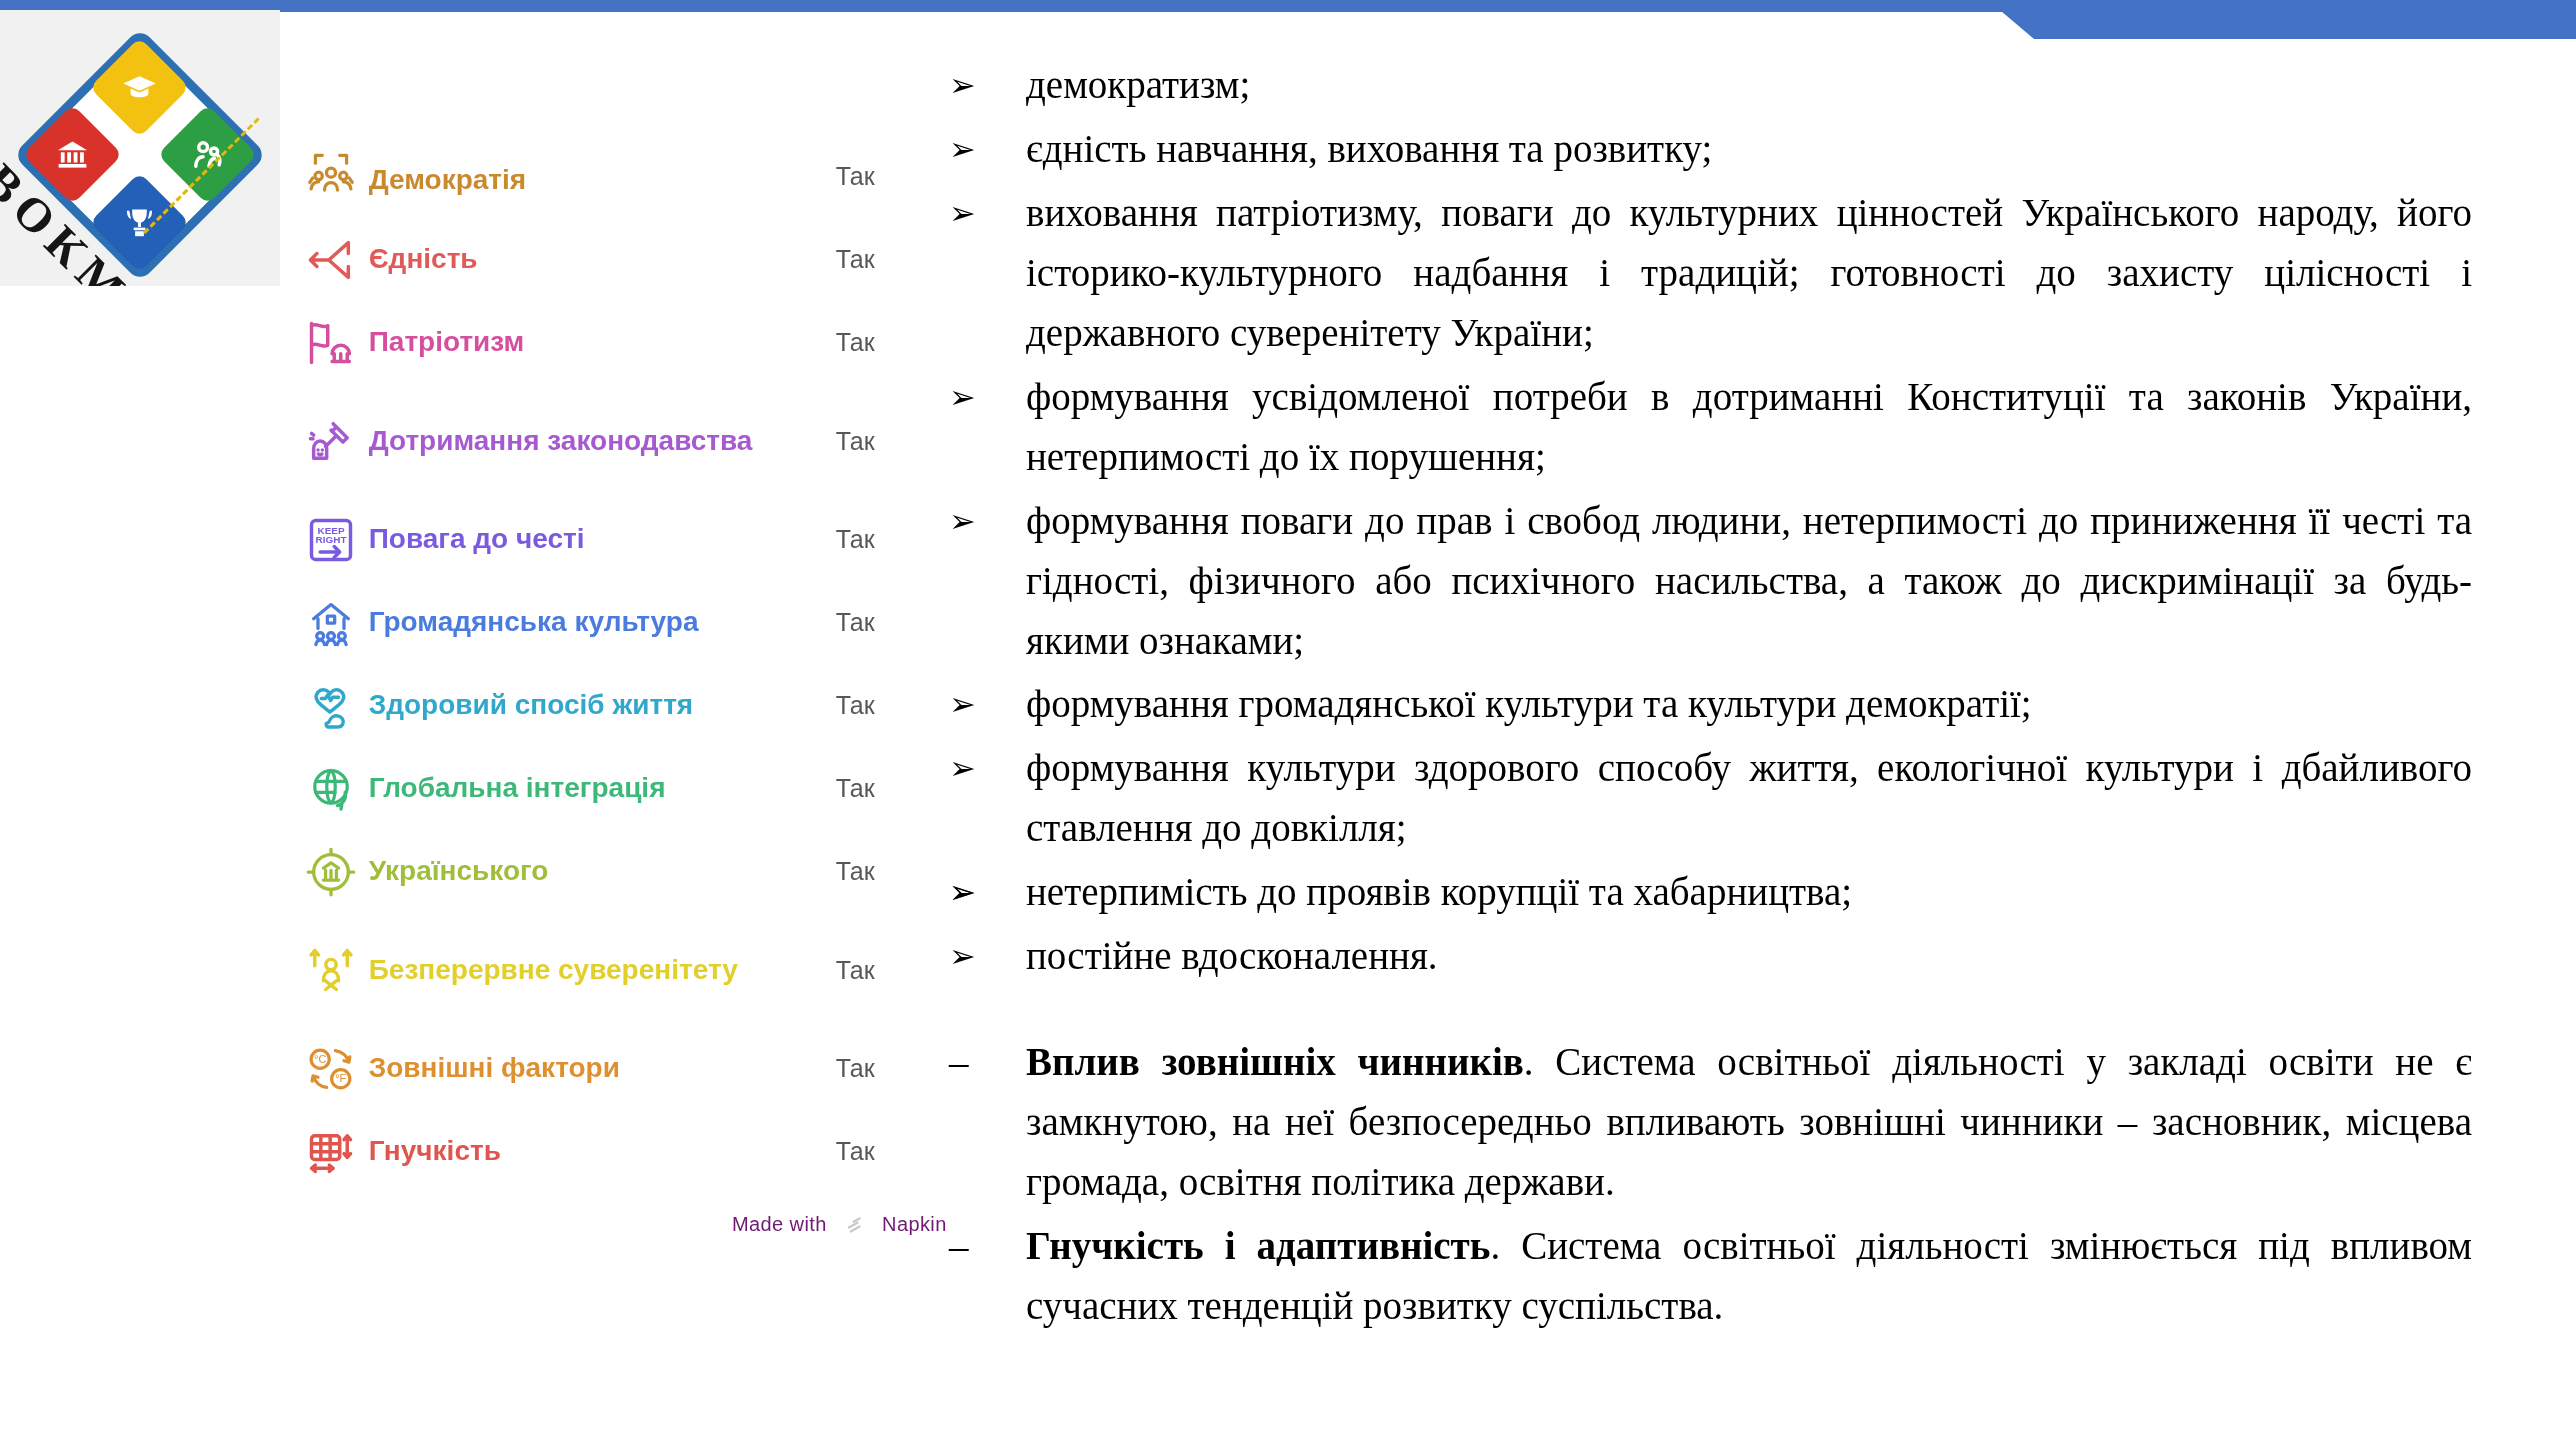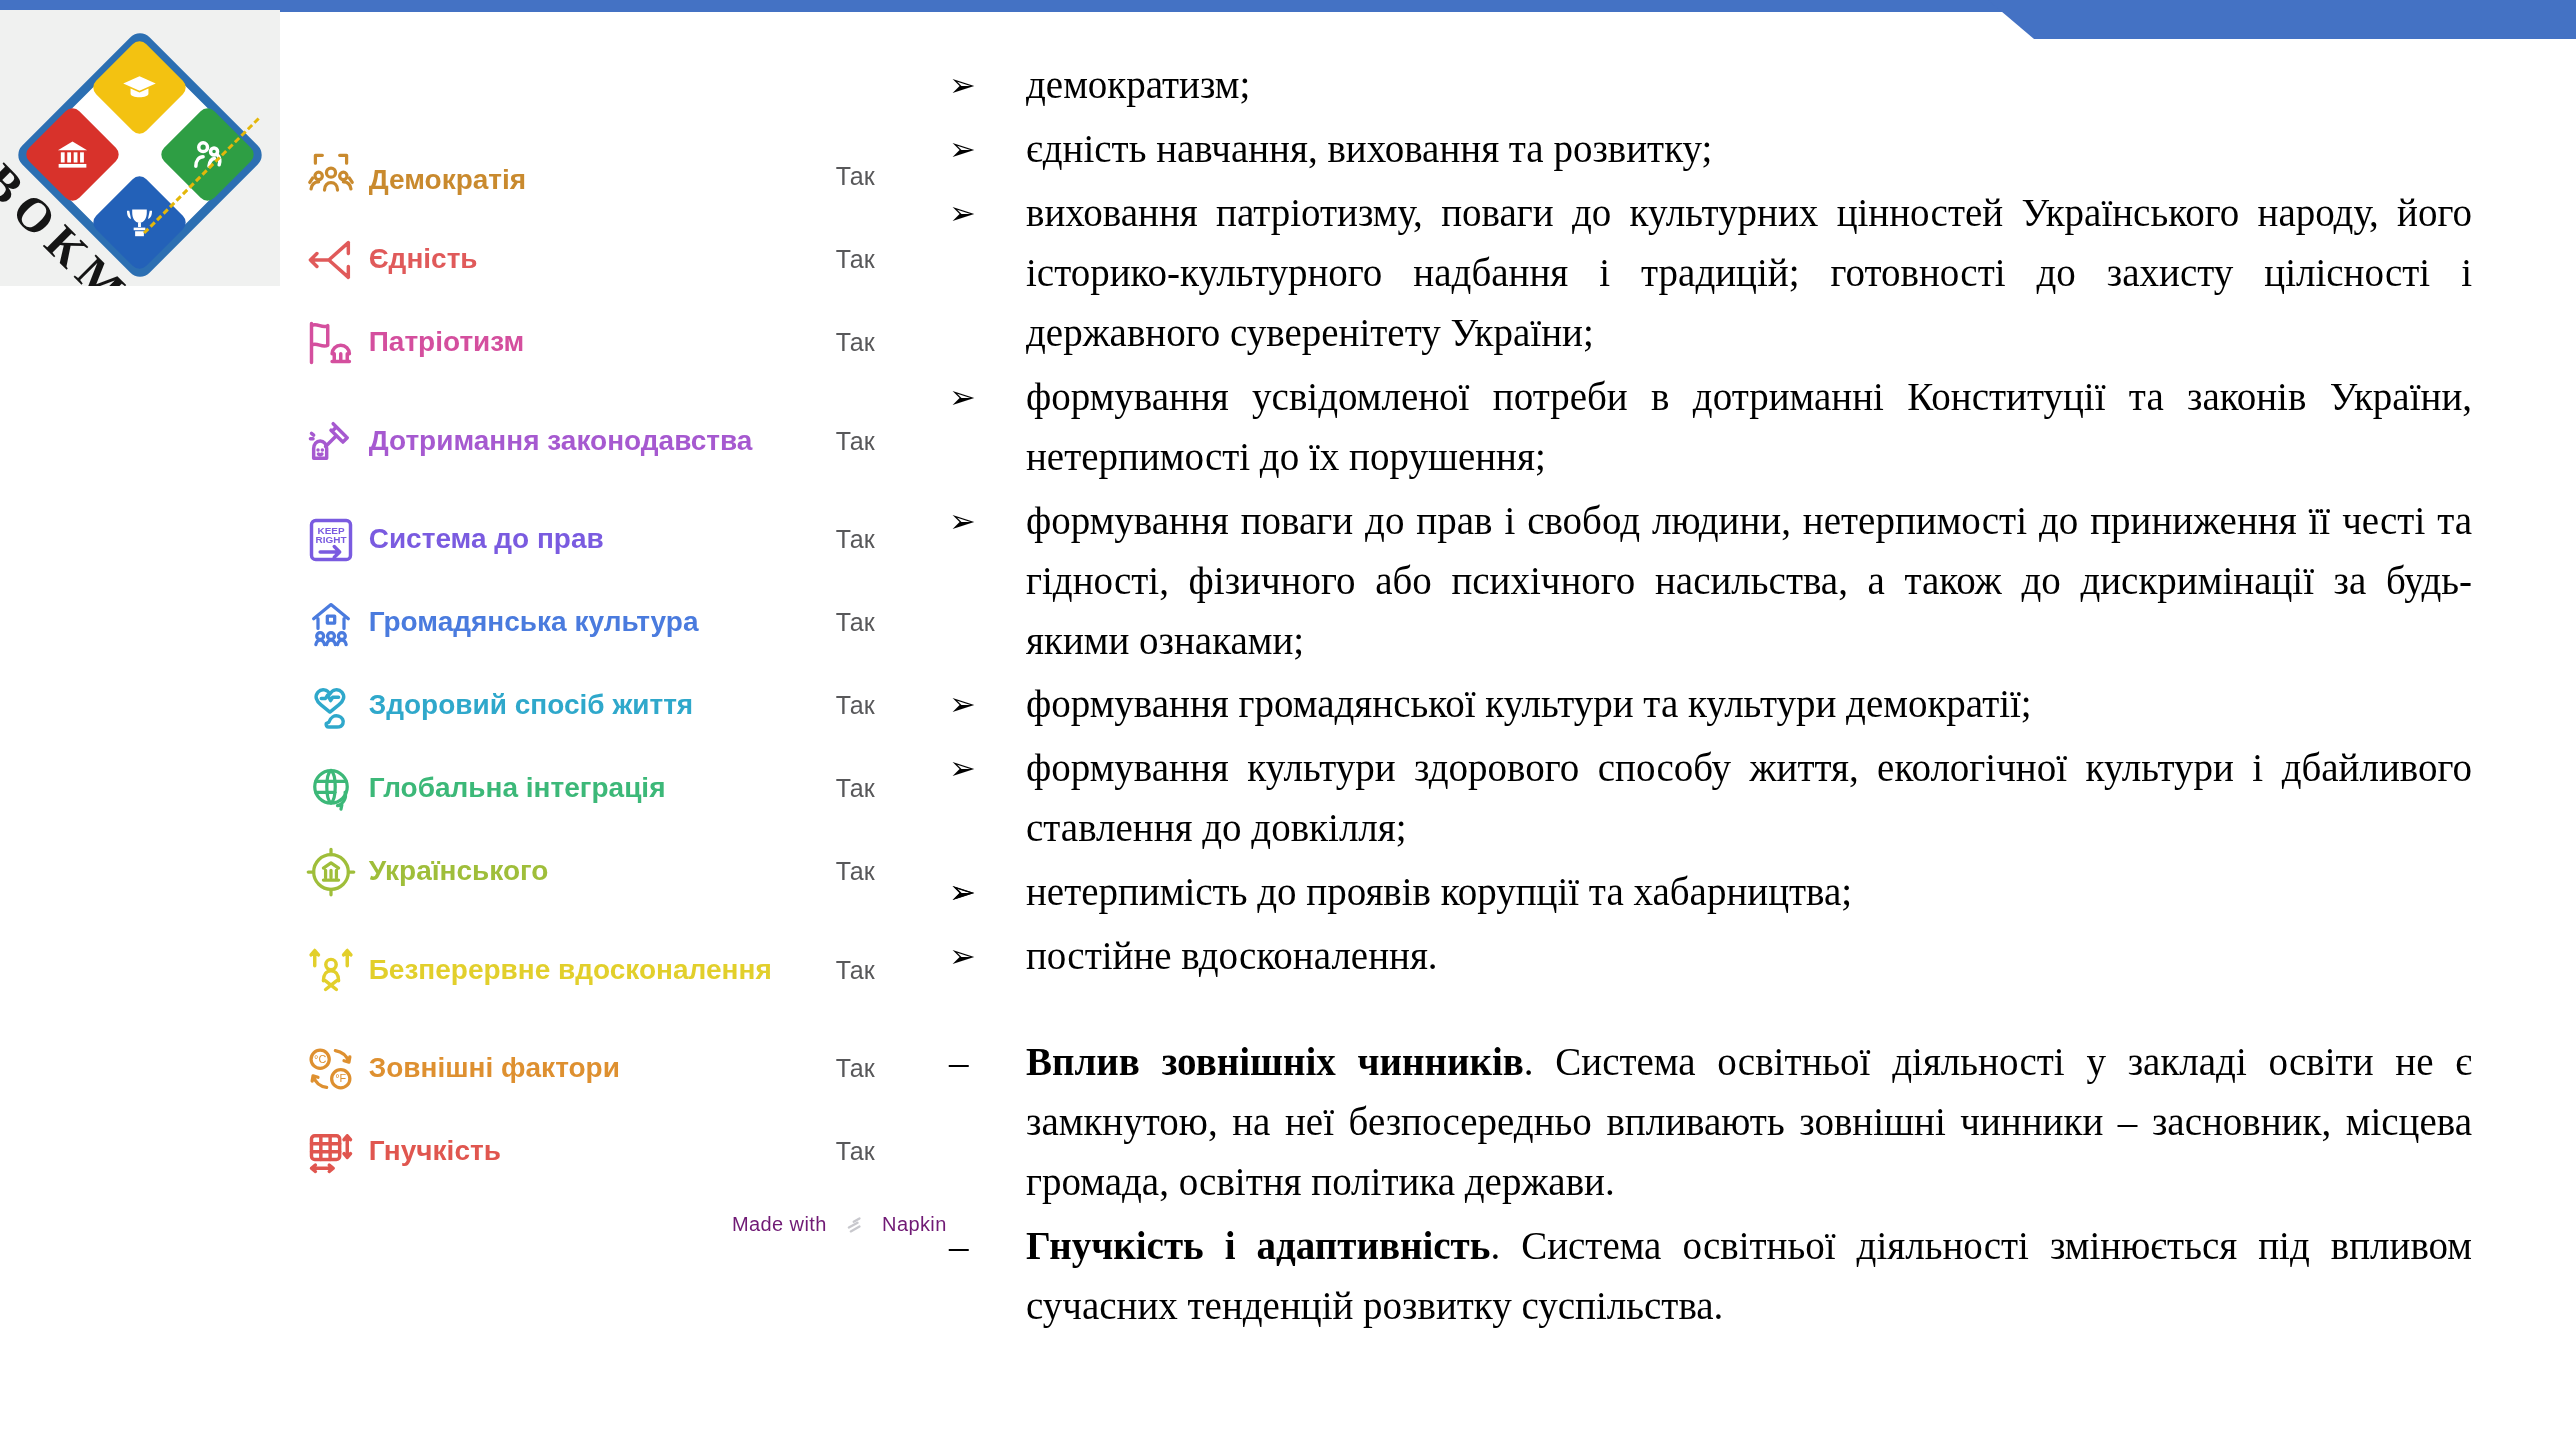--- a/index.html
+++ b/index.html
@@ -154,21 +154,21 @@
 
     <div class="drow">
       <span class="dicon" style="color: rgb(122, 91, 224); align-items: flex-end;">
         <svg width="52" height="52" viewBox="0 0 24 24" fill="none" stroke="currentColor" stroke-width="1.6" stroke-linecap="round" stroke-linejoin="round">
           <rect x="3" y="3" width="18" height="18" rx="2"></rect>
           <text x="12" y="9" font-size="4.6" font-weight="bold" text-anchor="middle" fill="currentColor" stroke="none" font-family="Liberation Sans, sans-serif">KEEP</text>
           <text x="12" y="13.6" font-size="4.6" font-weight="bold" text-anchor="middle" fill="currentColor" stroke="none" font-family="Liberation Sans, sans-serif">RIGHT</text>
           <path d="M7 17.5h9M13.5 15l2.5 2.5-2.5 2.5"></path>
         </svg>
       </span>
-      <span class="dlabel" style="color: rgb(122, 91, 224);">Система до прав</span>
+      <span class="dlabel" style="color: rgb(122, 91, 224);">Повага до честі</span>
       <span class="dvalue">Так</span>
     </div>
 
     <div class="drow">
       <span class="dicon" style="color: rgb(74, 123, 222);">
         <svg width="52" height="52" viewBox="0 0 24 24" fill="none" stroke="currentColor" stroke-width="1.5" stroke-linecap="round" stroke-linejoin="round">
           <path d="M4 10l8-6.5L20 10M6 10v4.5M18 10v4.5"></path>
             <rect x="10.3" y="8.8" width="3.4" height="3.2"></rect>
           <circle cx="7" cy="18" r="1.6"></circle>
             <circle cx="12" cy="18" r="1.6"></circle>
@@ -217,21 +217,21 @@
     </div>
 
     <div class="drow tall">
       <span class="dicon" style="color: rgb(226, 207, 43);">
         <svg width="52" height="52" viewBox="0 0 24 24" fill="none" stroke="currentColor" stroke-width="1.6" stroke-linecap="round" stroke-linejoin="round">
           <path d="M4.5 10V3M4.5 3L2.8 5M4.5 3l1.7 2M19.5 10V3M19.5 3l-1.7 2M19.5 3l1.7 2"></path>
           <circle cx="12" cy="9.5" r="2.4"></circle>
             <path d="M8.5 17c0-3 1.5-4.6 3.5-4.6s3.5 1.6 3.5 4.6M9.5 21l5-4M14.5 21l-5-4"></path>
         </svg>
       </span>
-      <span class="dlabel" style="color: rgb(226, 207, 43);">Безперервне вдосконалення</span>
+      <span class="dlabel" style="color: rgb(226, 207, 43);">Безперервне суверенітету</span>
       <span class="dvalue">Так</span>
     </div>
 
     <div class="drow">
       <span class="dicon" style="color: rgb(222, 144, 48);">
         <svg width="52" height="52" viewBox="0 0 24 24" fill="none" stroke="currentColor" stroke-width="1.5" stroke-linecap="round" stroke-linejoin="round">
           <circle cx="7" cy="7.5" r="4.2"></circle>
             <circle cx="16.5" cy="16.5" r="4.2"></circle>
           <text x="7" y="9.2" font-size="5" text-anchor="middle" fill="currentColor" stroke="none" font-family="Liberation Sans, sans-serif">°C</text>
           <text x="16.5" y="18.2" font-size="5" text-anchor="middle" fill="currentColor" stroke="none" font-family="Liberation Sans, sans-serif">°F</text>

